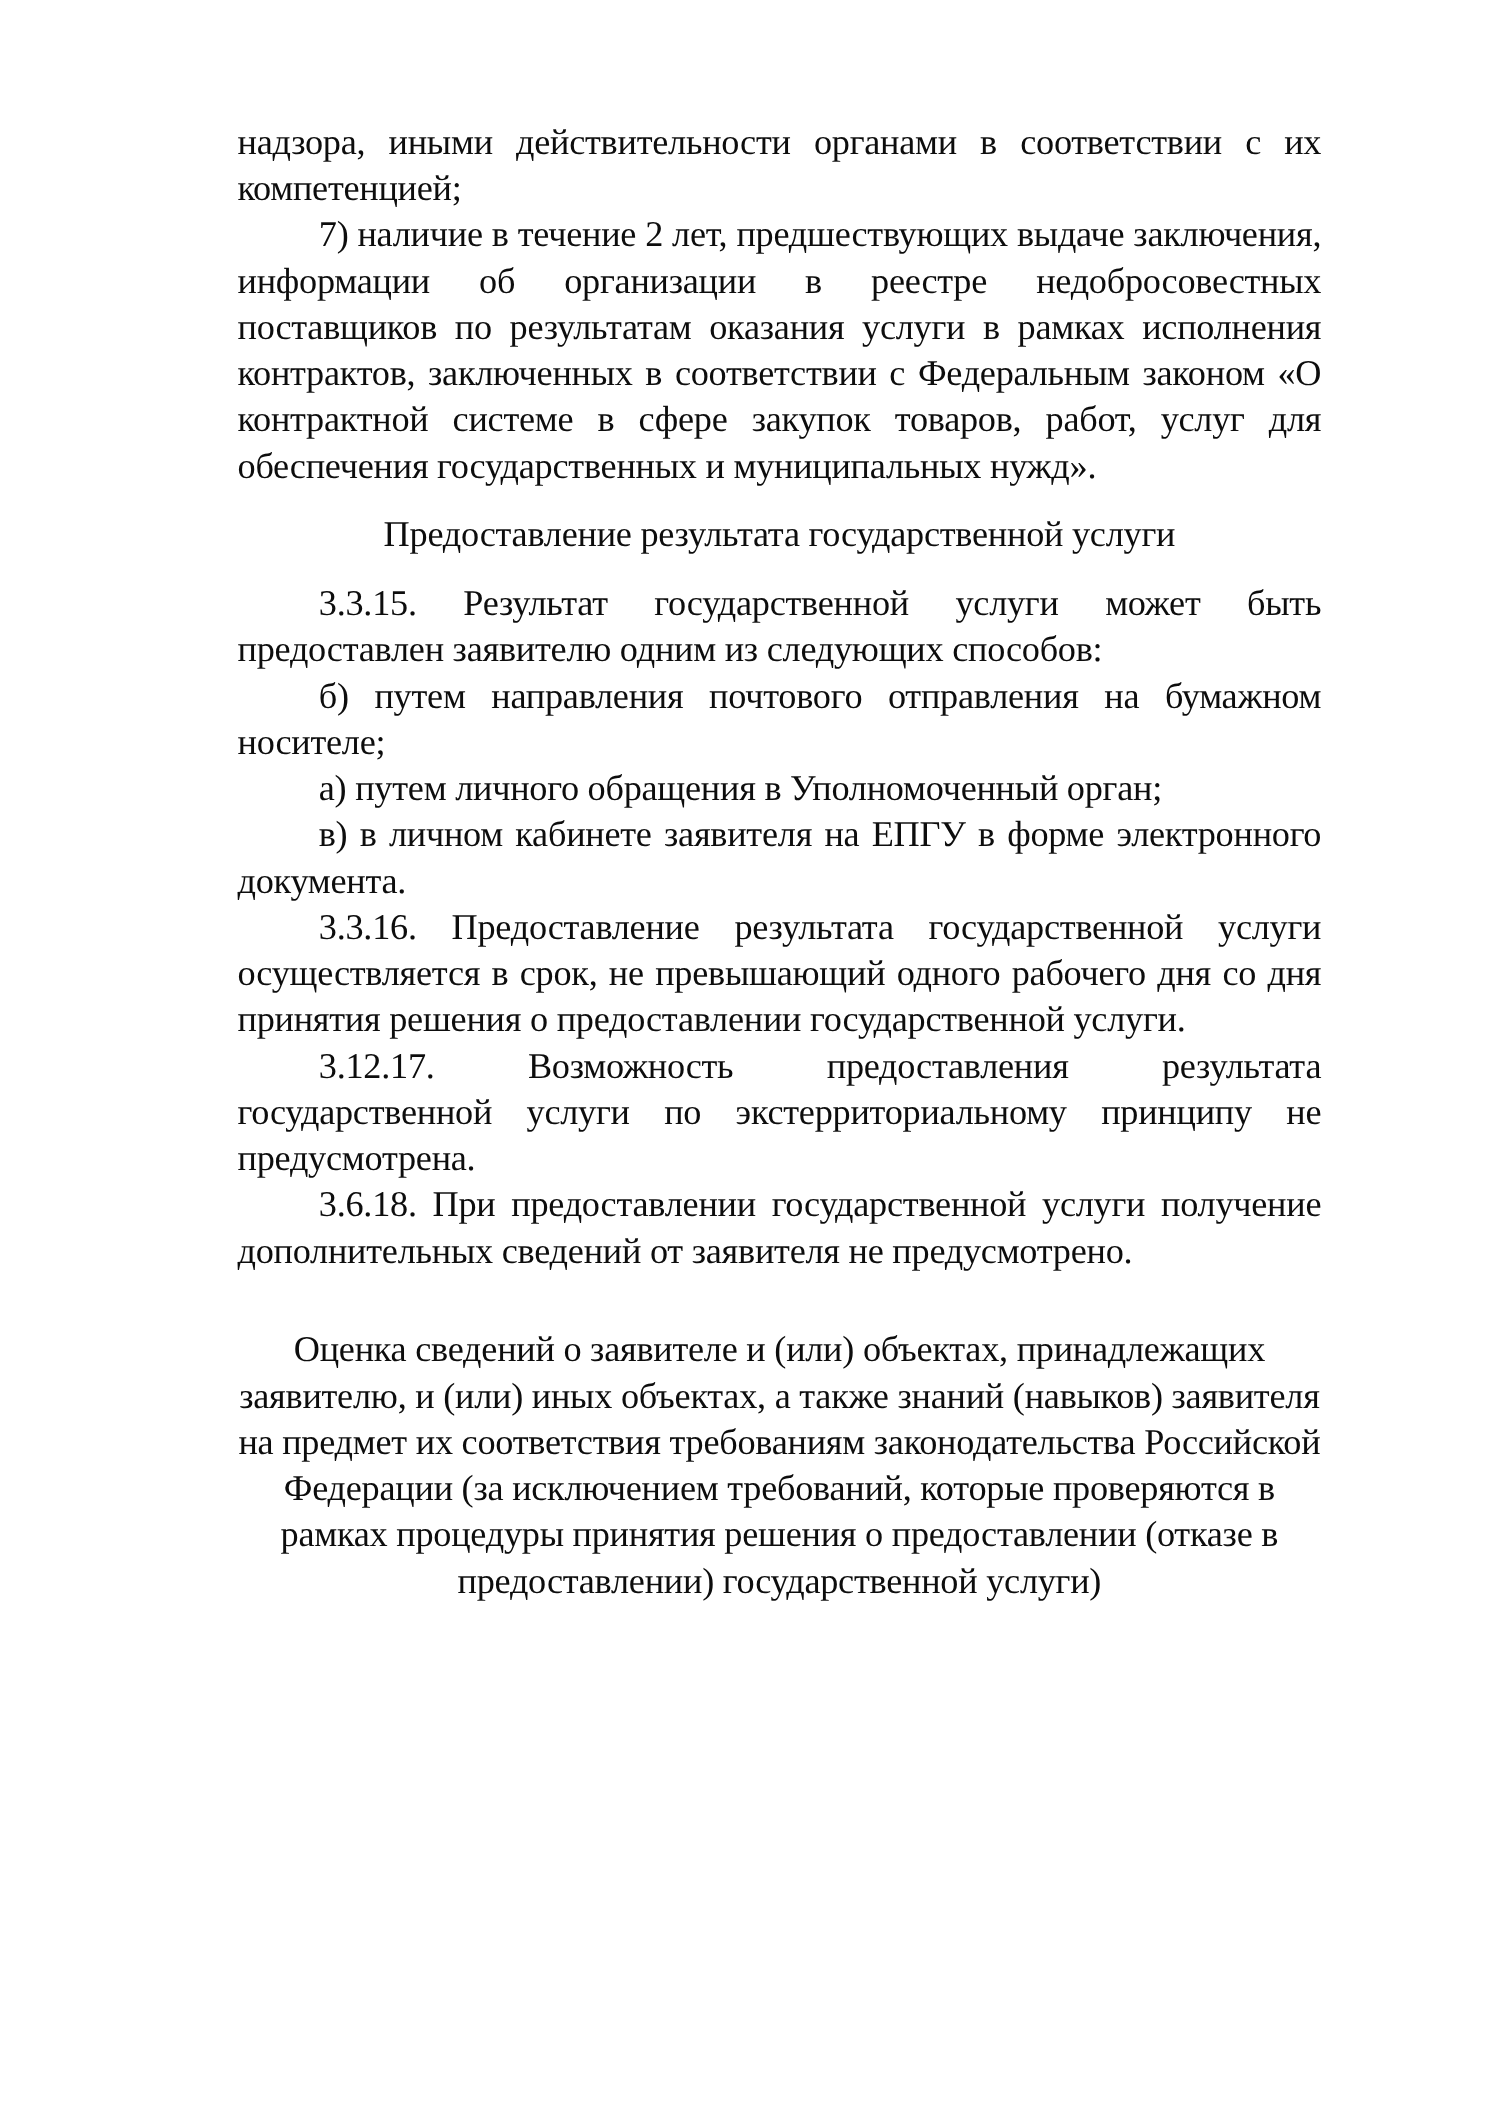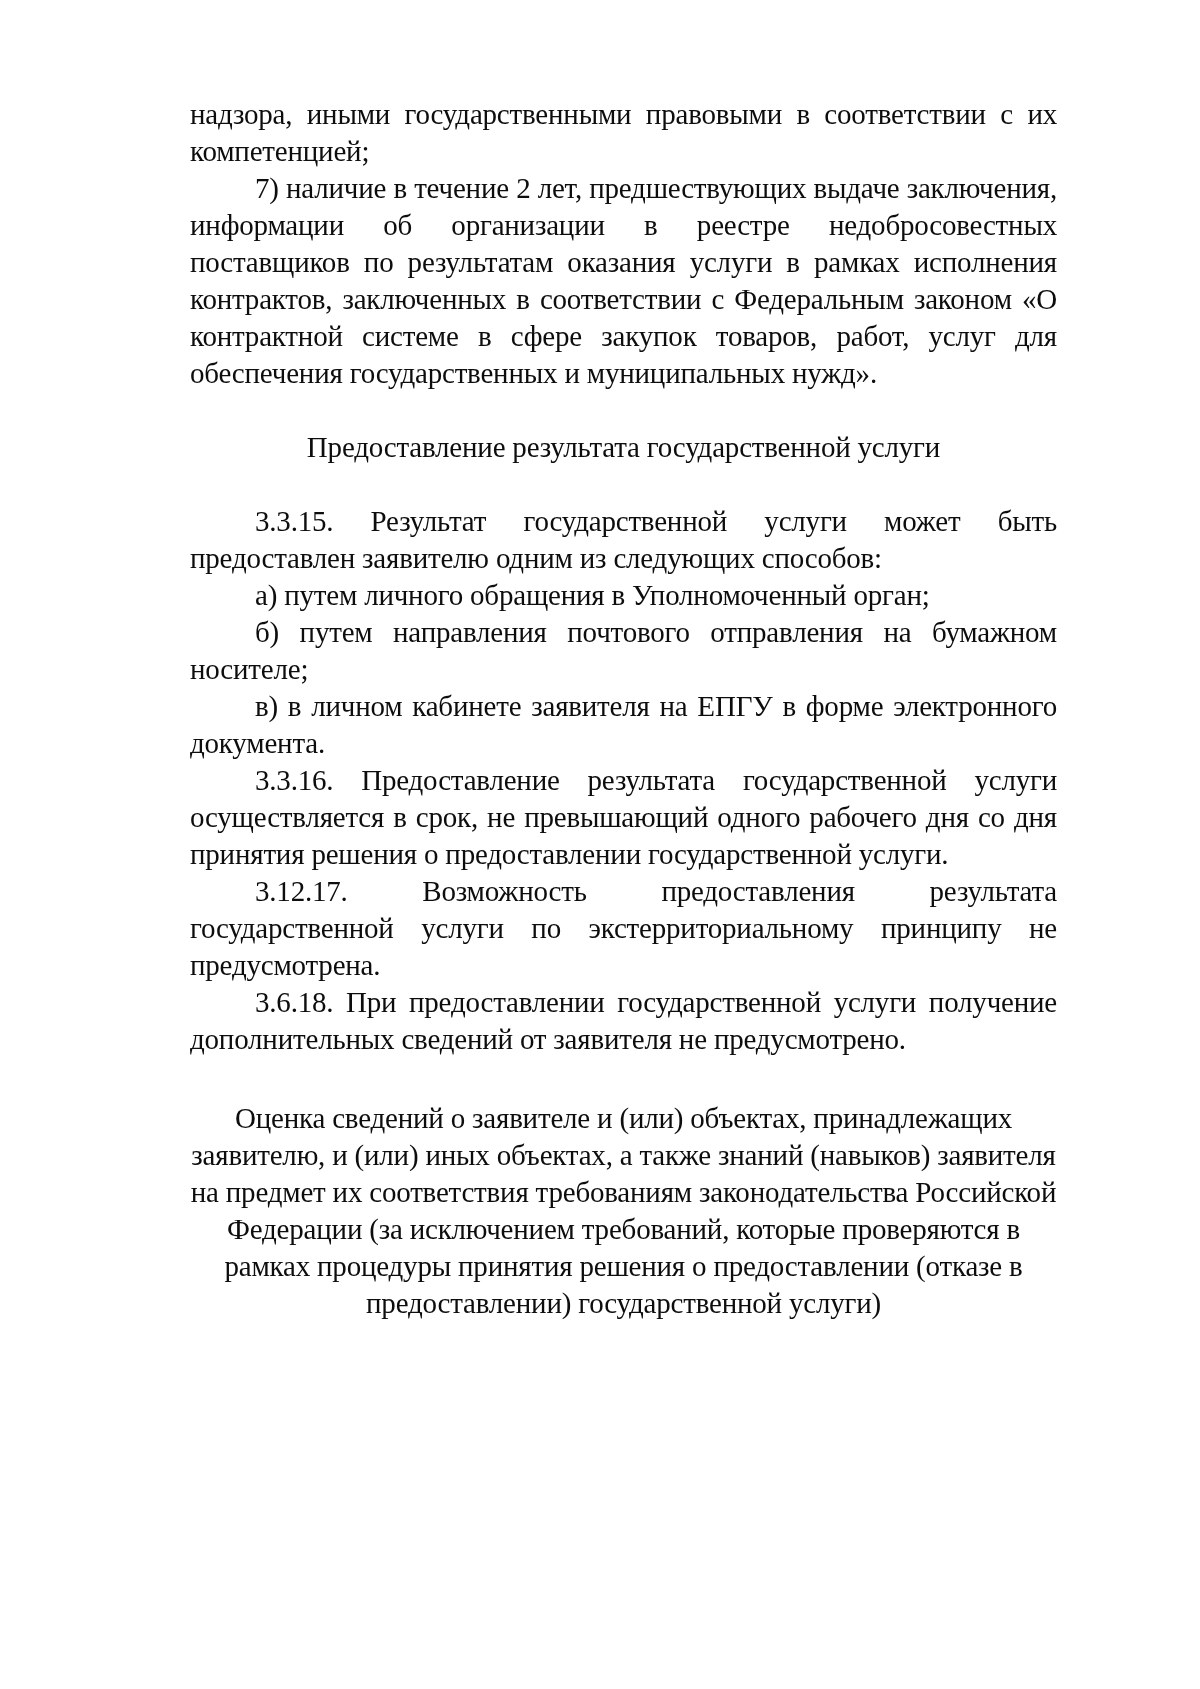--- a/index.html
+++ b/index.html
@@ -25,42 +25,42 @@
   .para {
     margin: 0;
     text-align: justify;
     text-align-last: left;
     text-indent: 65px;
   }
   .para.no-indent {
     text-indent: 0;
   }
   .heading {
-    margin: 37px 0;
+    margin: 18px 0;
     text-align: center;
     text-indent: 0;
     font-weight: normal;
     font-size: 29px;
     line-height: 37px;
   }
   .centered-block {
     margin: 42px 0 0 0;
     text-align: center;
     text-align-last: center;
     text-indent: 0;
   }
 </style>
 </head>
 <body>
 
 <div class="doc">
-  <p class="para no-indent">надзора, иными государственными правовыми в соответствии с их компетенцией;</p>
+  <p class="para no-indent">надзора, иными действительности органами в соответствии с их компетенцией;</p>
   <p class="para">7) наличие в течение 2 лет, предшествующих выдаче заключения, информации об организации в реестре недобросовестных поставщиков по результатам оказания услуги в рамках исполнения контрактов, заключенных в соответствии с Федеральным законом «О контрактной системе в сфере закупок товаров, работ, услуг для обеспечения государственных и муниципальных нужд».</p>
   <h3 class="heading">Предоставление результата государственной услуги</h3>
   <p class="para">3.3.15. Результат государственной услуги может быть предоставлен заявителю одним из следующих способов:</p>
+  <p class="para">б) путем направления почтового отправления на бумажном носителе;</p>
   <p class="para">а) путем личного обращения в Уполномоченный орган;</p>
-  <p class="para">б) путем направления почтового отправления на бумажном носителе;</p>
   <p class="para">в) в личном кабинете заявителя на ЕПГУ в форме электронного документа.</p>
   <p class="para">3.3.16. Предоставление результата государственной услуги осуществляется в срок, не превышающий одного рабочего дня со дня принятия решения о предоставлении государственной услуги.</p>
   <p class="para">3.12.17. Возможность предоставления результата государственной услуги по экстерриториальному принципу не предусмотрена.</p>
   <p class="para">3.6.18. При предоставлении государственной услуги получение дополнительных сведений от заявителя не предусмотрено.</p>
   <p class="para centered-block">Оценка сведений о заявителе и (или) объектах, принадлежащих заявителю, и (или) иных объектах, а также знаний (навыков) заявителя на предмет их соответствия требованиям законодательства Российской Федерации (за исключением требований, которые проверяются в рамках процедуры принятия решения о предоставлении (отказе в предоставлении) государственной услуги)</p>
 </div>
 
 </body></html>

